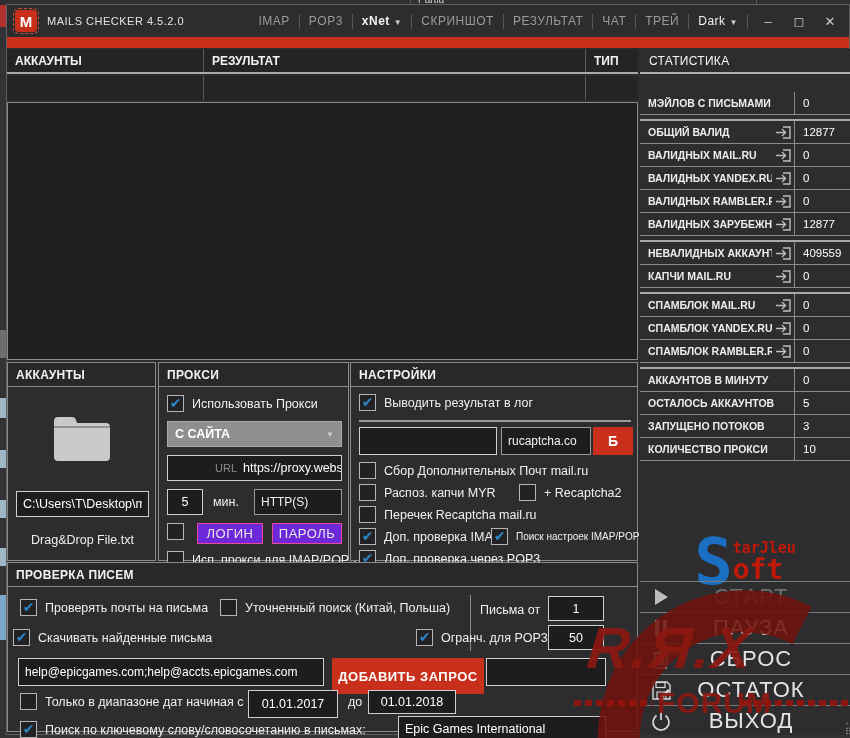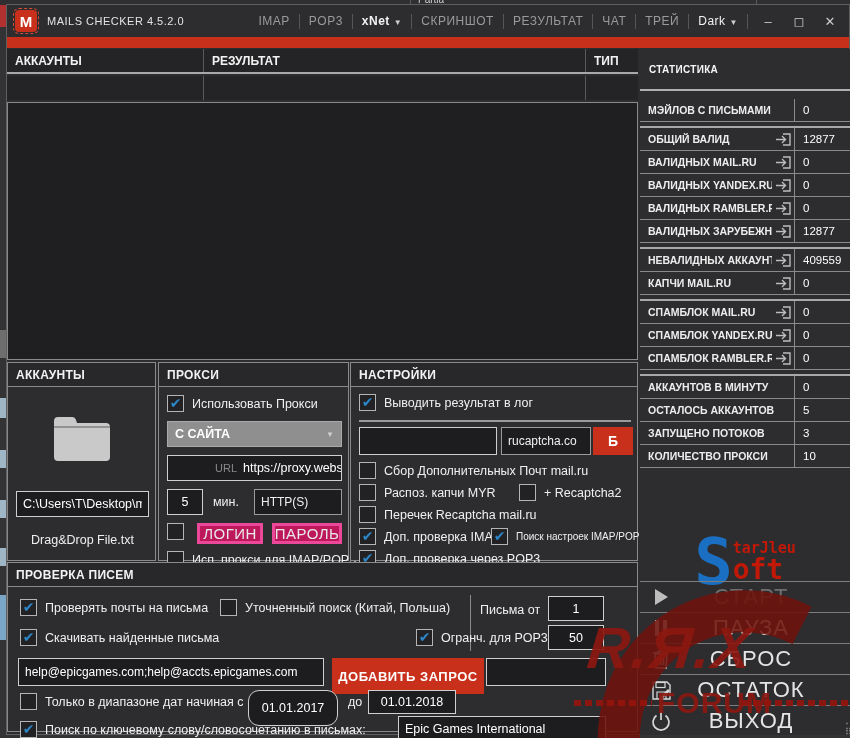--- a/index.html
+++ b/index.html
@@ -53,21 +53,21 @@
   .cblabel.small { font-size:10px; }
 
   .fld { background:#1d1d20; border:1px solid #cfcfcf; color:#fff; font-size:12.5px;
          font-family:"Liberation Sans",sans-serif; padding:0 6px; }
   .fld.center { text-align:center; }
   .dropdown { background:#1d1d20; border:1px solid #9a9a9a; color:#f0f0f0; font-size:12px;
               display:flex; align-items:center; padding:0 6px;gap:44px; }
   .dropdown .dd-arrow { margin-left:auto; }
   .redbtn { background:#c8301c; color:#fff; font-weight:bold; border:none; text-align:center;
             font-family:"Liberation Sans",sans-serif; display:flex; align-items:center; justify-content:center; }
-  .greybtn { background:#be185d; border:3px solid #ec4899; color:#e8e8e8; font-size:15px;
+  .greybtn { background:#6d28d9; border:1px solid #ec4899; color:#e8e8e8; font-size:13px;
              display:flex; align-items:center; justify-content:center; letter-spacing:.5px; }
   .lbl { position:absolute; color:#f0f0f0; font-size:12.5px; white-space:nowrap; }
 
   
   #p-accounts { left:0; top:357px; width:149px; height:199px; }
   #folder-icon { left:42px; top:50px; }
   #acc-path { left:8px; top:128px; width:133px; height:26px; line-height:24px; overflow:hidden; }
   #dragdrop { left:0; top:170px; width:149px; text-align:center; font-size:12.5px; color:#f0f0f0; }
 
   
@@ -82,24 +82,24 @@
   
   #p-settings { left:343px; top:357px; width:288px; height:199px; }
   #set-sep { left:8px; top:57px; width:272px; height:2px; background:#9a9a9a; }
 
   
   #p-letters { left:0; top:557px; width:631px; height:170px; }
   .vdiv { position:absolute; width:1px; background:#8a8a8a; }
 
   
   #p-stats { left:633px; top:44px; width:210px; height:686px; border:none; background:#2d2d30; }
-  #statshead { height:42px; border-bottom:2px solid #b0b0b0; color:#f5f5f5; font-weight:bold; font-size:10px;
+  #statshead { height:25px; border-bottom:2px solid #b0b0b0; color:#f5f5f5; font-weight:normal; font-size:12px;
                display:flex; align-items:center; padding-left:9px; letter-spacing:.3px; }
   .sgroup { border-top:2px solid #a8a8a8; margin-top:4px; }
-  .sgroup.first { border-top:none; margin-top:8px; }
+  .sgroup.first { border-top:none; margin-top:18px; }
   .srow { position:relative; height:23px; border-bottom:1px solid #8a8a8a; display:flex; align-items:center; }
   .slabel { flex:1; padding-left:8px; font-size:10.5px; font-weight:bold; color:#ededed; white-space:nowrap; overflow:hidden; }
   .sexp { width:22px; display:flex; align-items:center; justify-content:center; }
   .sval { width:56px; height:100%; border-left:1px solid #8a8a8a; display:flex; align-items:center;
           padding-left:8px; color:#fff; font-size:11.5px; }
 
   
   #sjlogo { position:absolute; left:0; top:458px; width:210px; height:110px; display:flex;
             align-items:center; justify-content:center; }
   #sj-s { color:#1b6fc2; font-family:"DejaVu Sans Mono",monospace; font-weight:bold; font-size:64px; line-height:.85; }
@@ -279,37 +279,37 @@
       <span class="cb on"></span>
       <span class="cblabel">Проверять почты на письма</span>
     </label>
     <label class="cbrow" style="left:212px;top:36px">
       <span class="cb"></span>
       <span class="cblabel">Уточненный поиск (Китай, Польша)</span>
     </label>
     <div class="vdiv" style="left:462px;top:32px;height:56px"></div>
     <span class="lbl" style="left:472px;top:40px">Письма от</span>
     <input class="abs fld center" style="left: 540px; top: 33px; width: 56px; height: 25px;" readonly="" value="1">
-    <label class="cbrow" style="left:12px;top:66px">
+    <label class="cbrow" style="left:5px;top:66px">
       <span class="cb on"></span>
       <span class="cblabel">Скачивать найденные письма</span>
     </label>
     <label class="cbrow" style="left:408px;top:66px">
       <span class="cb on"></span>
       <span class="cblabel">Огранч. для POP3</span>
     </label>
     <input class="abs fld center" style="left: 540px; top: 62px; width: 56px; height: 25px;" readonly="" value="50">
     <input class="abs fld" style="left: 10px; top: 95px; width: 306px; height: 28px; font-size: 12px;" readonly="" value="help@epicgames.com;help@accts.epicgames.com">
     <div class="abs redbtn" style="left:324px;top:95px;width:152px;height:36px;font-size:13px;letter-spacing:.5px">ДОБАВИТЬ ЗАПРОС</div>
     <input class="abs fld" style="left: 478px; top: 95px; width: 120px; height: 28px;" readonly="" value="">
     <label class="cbrow" style="left:12px;top:130px">
       <span class="cb"></span>
       <span class="cblabel">Только в диапазоне дат начиная с</span>
     </label>
-    <input class="abs fld center" style="left: 240px; top: 127px; width: 90px; height: 36px; border-radius: 11px;" readonly="" value="01.01.2017">
+    <input class="abs fld center" style="left: 240px; top: 127px; width: 90px; height: 28px;" readonly="" value="01.01.2017">
     <span class="lbl" style="left:340px;top:132px">до</span>
     <input class="abs fld center" style="left: 360px; top: 127px; width: 88px; height: 24px;" readonly="" value="01.01.2018">
     <label class="cbrow" style="left:12px;top:158px">
       <span class="cb on"></span>
       <span class="cblabel">Поиск по ключевому слову/словосочетанию в письмах:</span>
     </label>
     <input class="abs fld" style="left: 390px; top: 153px; width: 208px; height: 26px;" readonly="" value="Epic Games International">
   </div>
 
   <div id="p-stats" class="abs">

